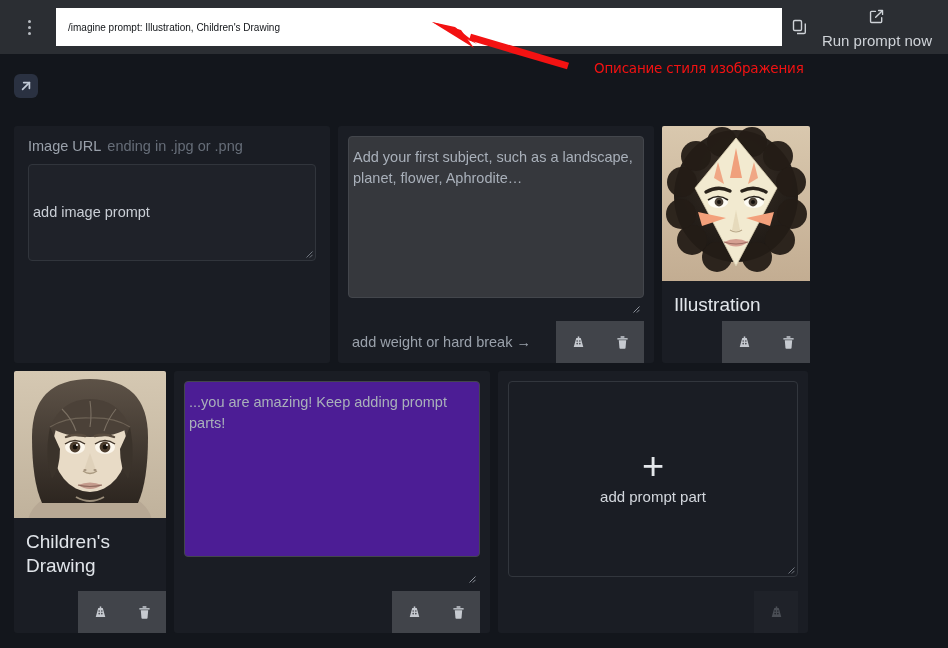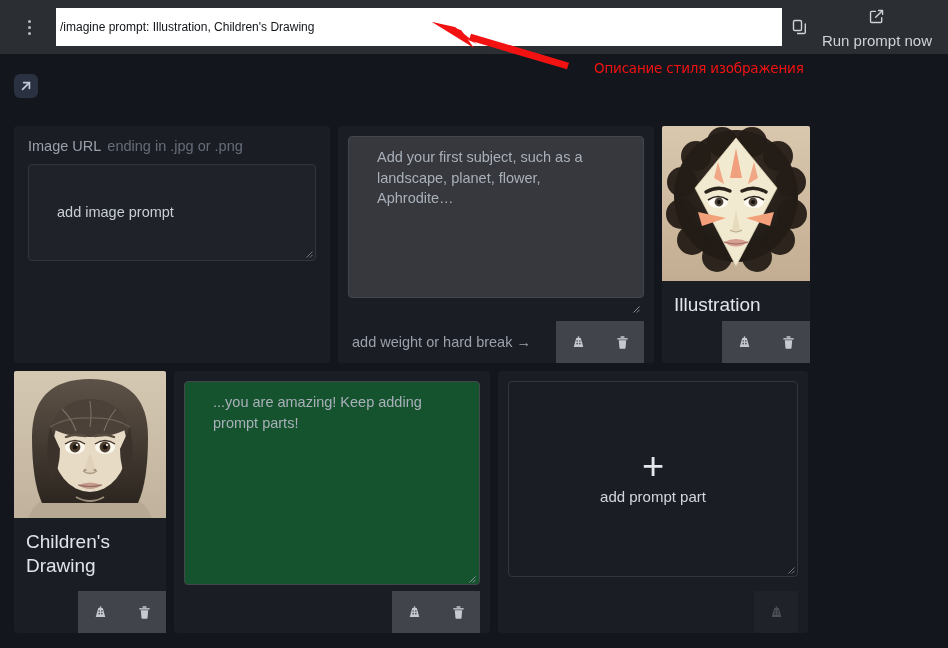--- a/index.html
+++ b/index.html
@@ -19,22 +19,22 @@
   }
   .kebab {
     width: 38px; height: 38px; margin-left: 10px;
     display: flex; flex-direction: column; align-items: center; justify-content: center;
     gap: 3px; border-radius: 2px; cursor: pointer; flex: 0 0 auto;
   }
   .kebab i { display:block; width: 3px; height: 3px; border-radius: 50%; background: #b8bcc2; }
   .prompt-field {
     flex: 1 1 auto; height: 38px; background: #ffffff;
     display: flex; align-items: center;
-    padding: 0 4px; margin-left: 8px;
-    font-size: 12px; color: #111418; white-space: nowrap; overflow: hidden;
+    padding: 0 12px; margin-left: 8px;
+    font-size: 10px; color: #111418; white-space: nowrap; overflow: hidden;
     cursor: text;
   }
   .topbar-actions { display:flex; align-items:center; flex: 0 0 auto; padding-right: 8px; }
   .icon-btn {
     width: 36px; height: 38px; display:flex; align-items:center; justify-content:center;
     cursor: pointer;
   }
   .run-btn {
     display:flex; align-items:center; gap: 7px; height: 38px;
     padding: 0 8px 0 4px; color: #cfd3d8; font-size: 15px; cursor: pointer;
@@ -83,30 +83,30 @@
   .card-img2  { width: 152px; height: 262px; margin-left: 14px; }
   .card-text2 { width: 316px; height: 262px; padding: 10px 10px 0 10px; }
   .card-add   { width: 310px; height: 262px; padding: 10px 10px 0 10px; }
 
   .url-label { font-size: 14.5px; color: #9aa1ab; padding-bottom: 10px; }
   .url-label .hint { color: #666d78; padding-left: 6px; }
 
   .ta {
     background: #2a2d33; border: 1px solid #3a3e45; border-radius: 4px;
     color: #a9b0ba; font-size: 14.5px; line-height: 1.42;
-    padding: 10px 28px; position: relative; overflow: hidden;
+    padding: 10px 4px; position: relative; overflow: hidden;
     cursor: text;
   }
   .ta.url-ta {
     height: 97px; width: 100%;
     display:flex; align-items:center; justify-content:flex-start;
     background: #1f2229; border-color: #31353c; color: #c9ced5;
   }
   .ta.big { height: 162px; width: 100%; background: #36383d; border-color: #43464c; }
-  .ta.big2 { height: 204px; width: 100%; background: #14532d; border-color: #43464c; }
+  .ta.big2 { height: 176px; width: 100%; background: #4c1d95; border-color: #43464c; }
   .ta.addbox {
     height: 196px; width: 100%; background: #1a1d24; border-color: #32363d;
     display:flex; flex-direction: column; align-items:center; justify-content:center; gap: 4px;
   }
   .plus { font-size: 38px; line-height: 0.8; color: #e4e7eb; font-weight: 300; }
   .add-label { font-size: 15px; color: #d3d7dd; }
 
   .resize-grip {
     position: absolute; right: 2px; bottom: 2px; width: 11px; height: 11px;
     pointer-events: auto; cursor: nwse-resize;

